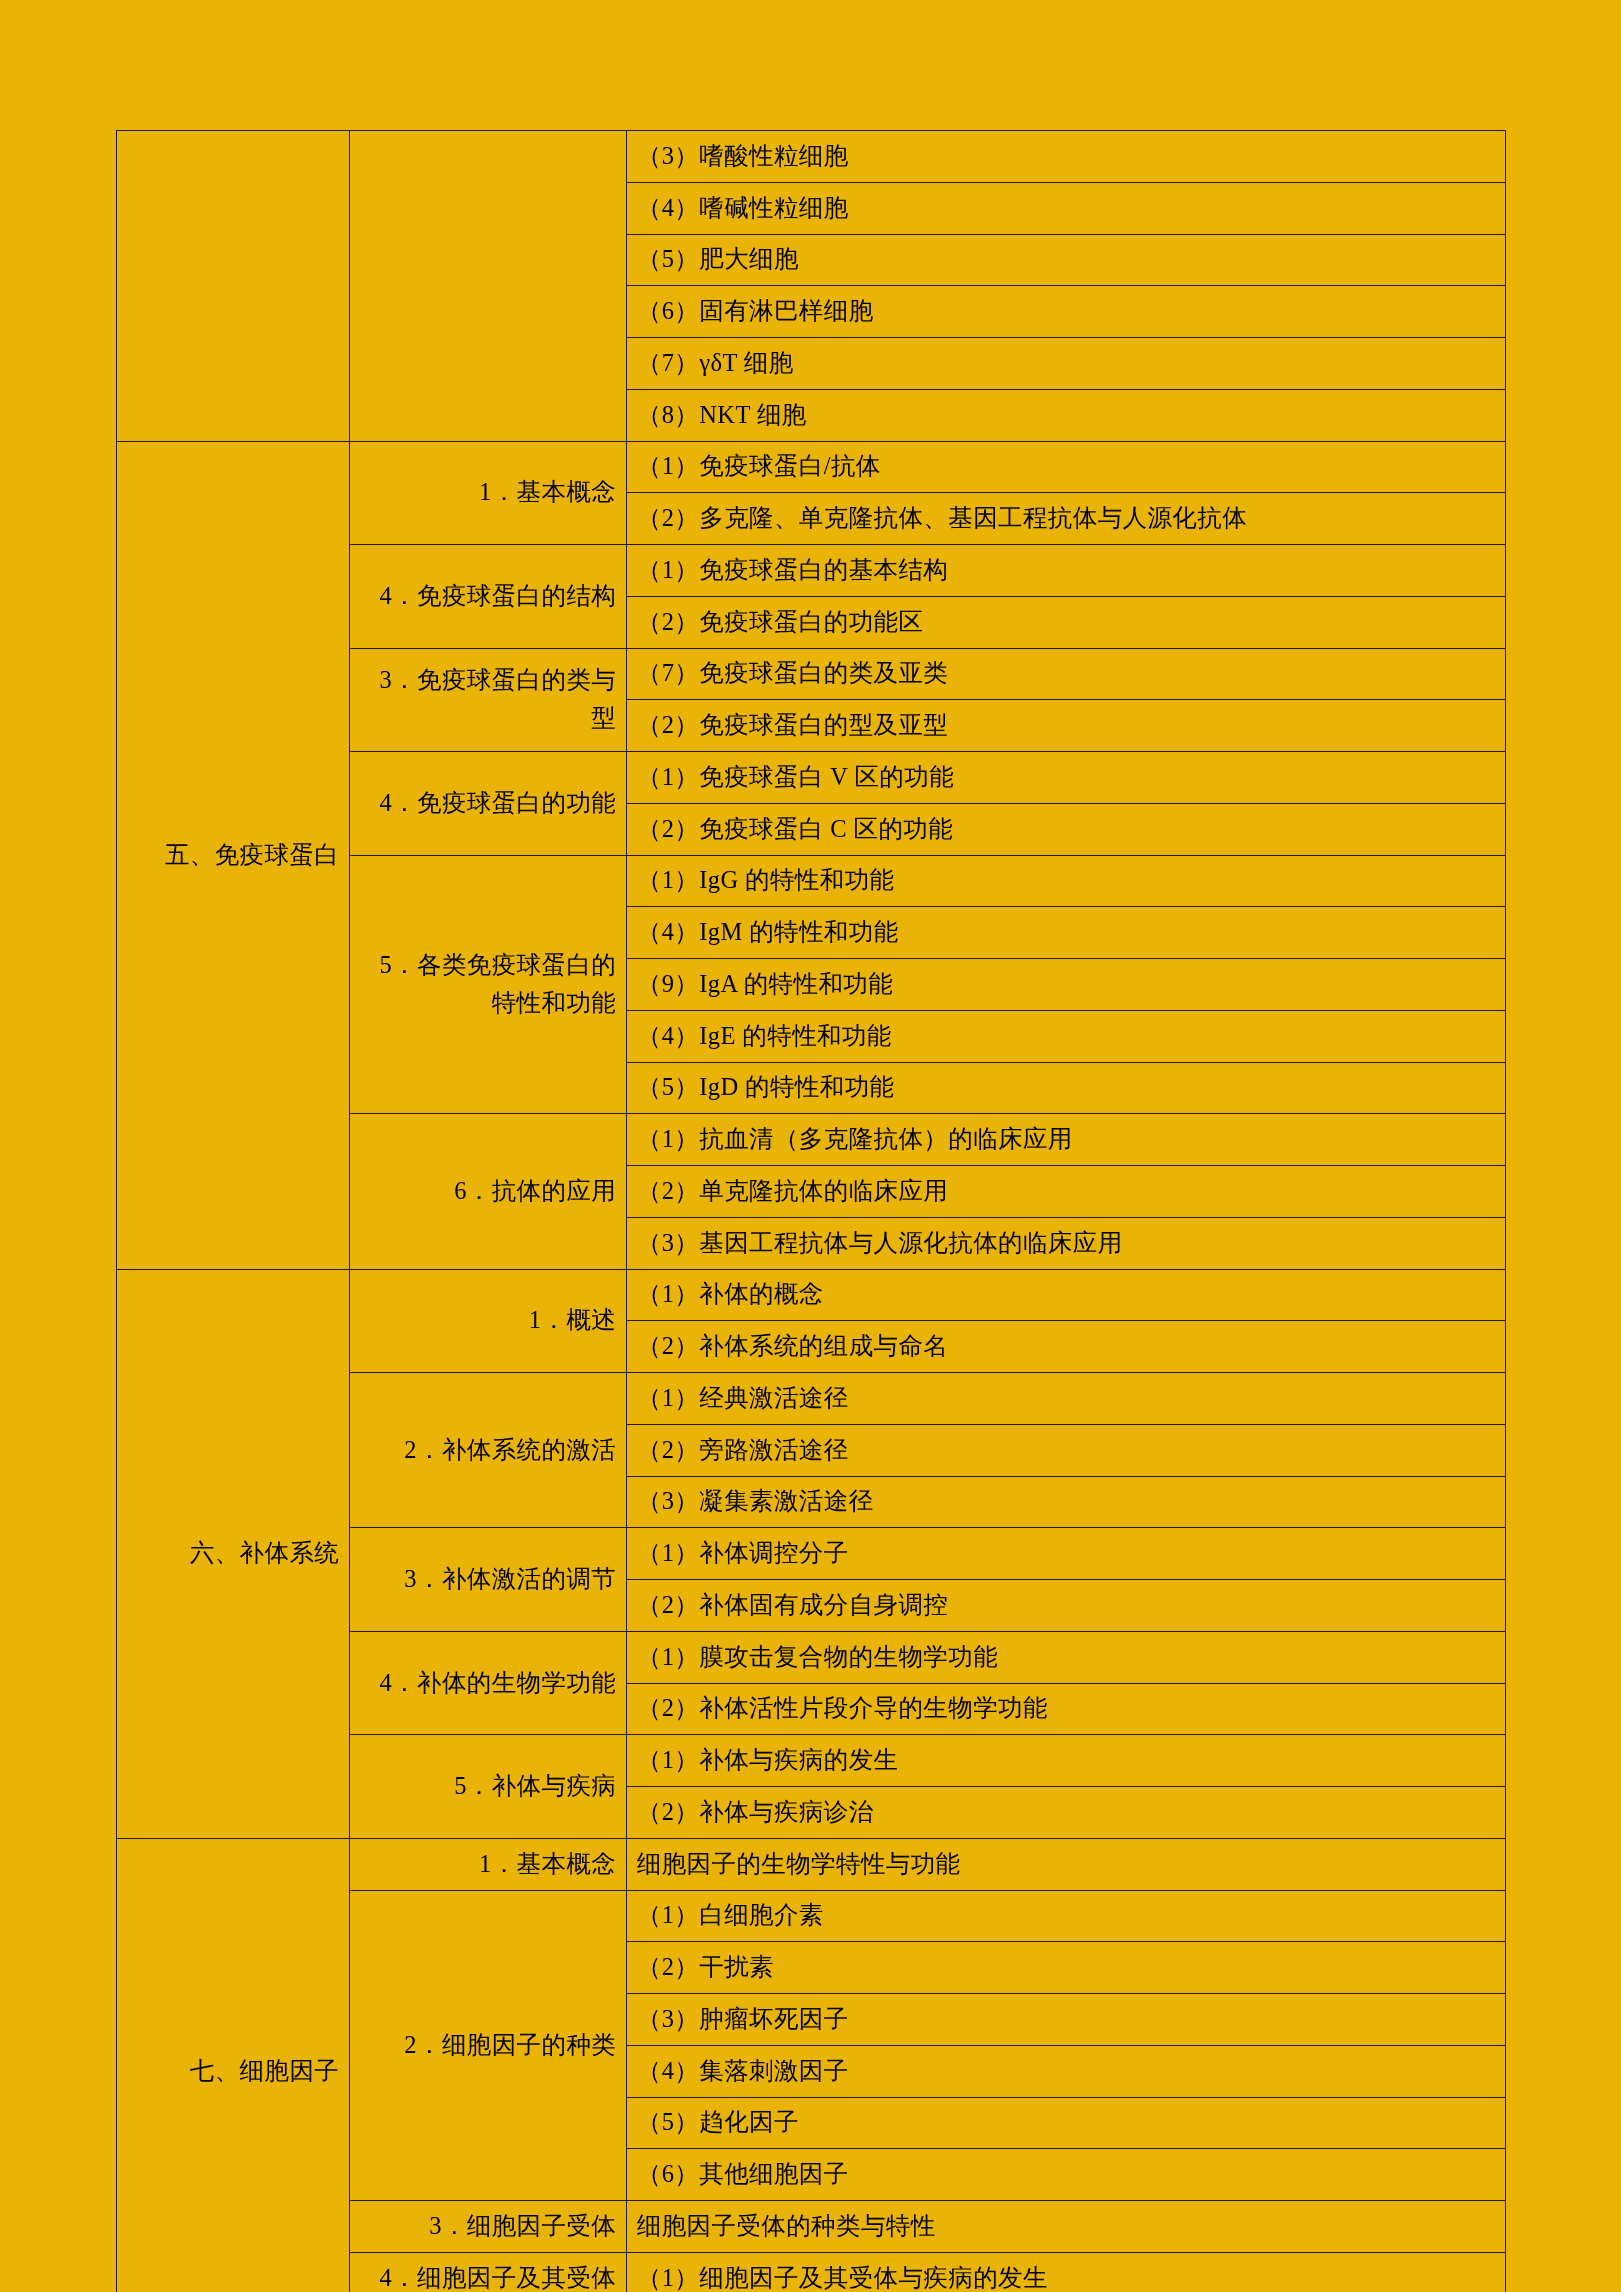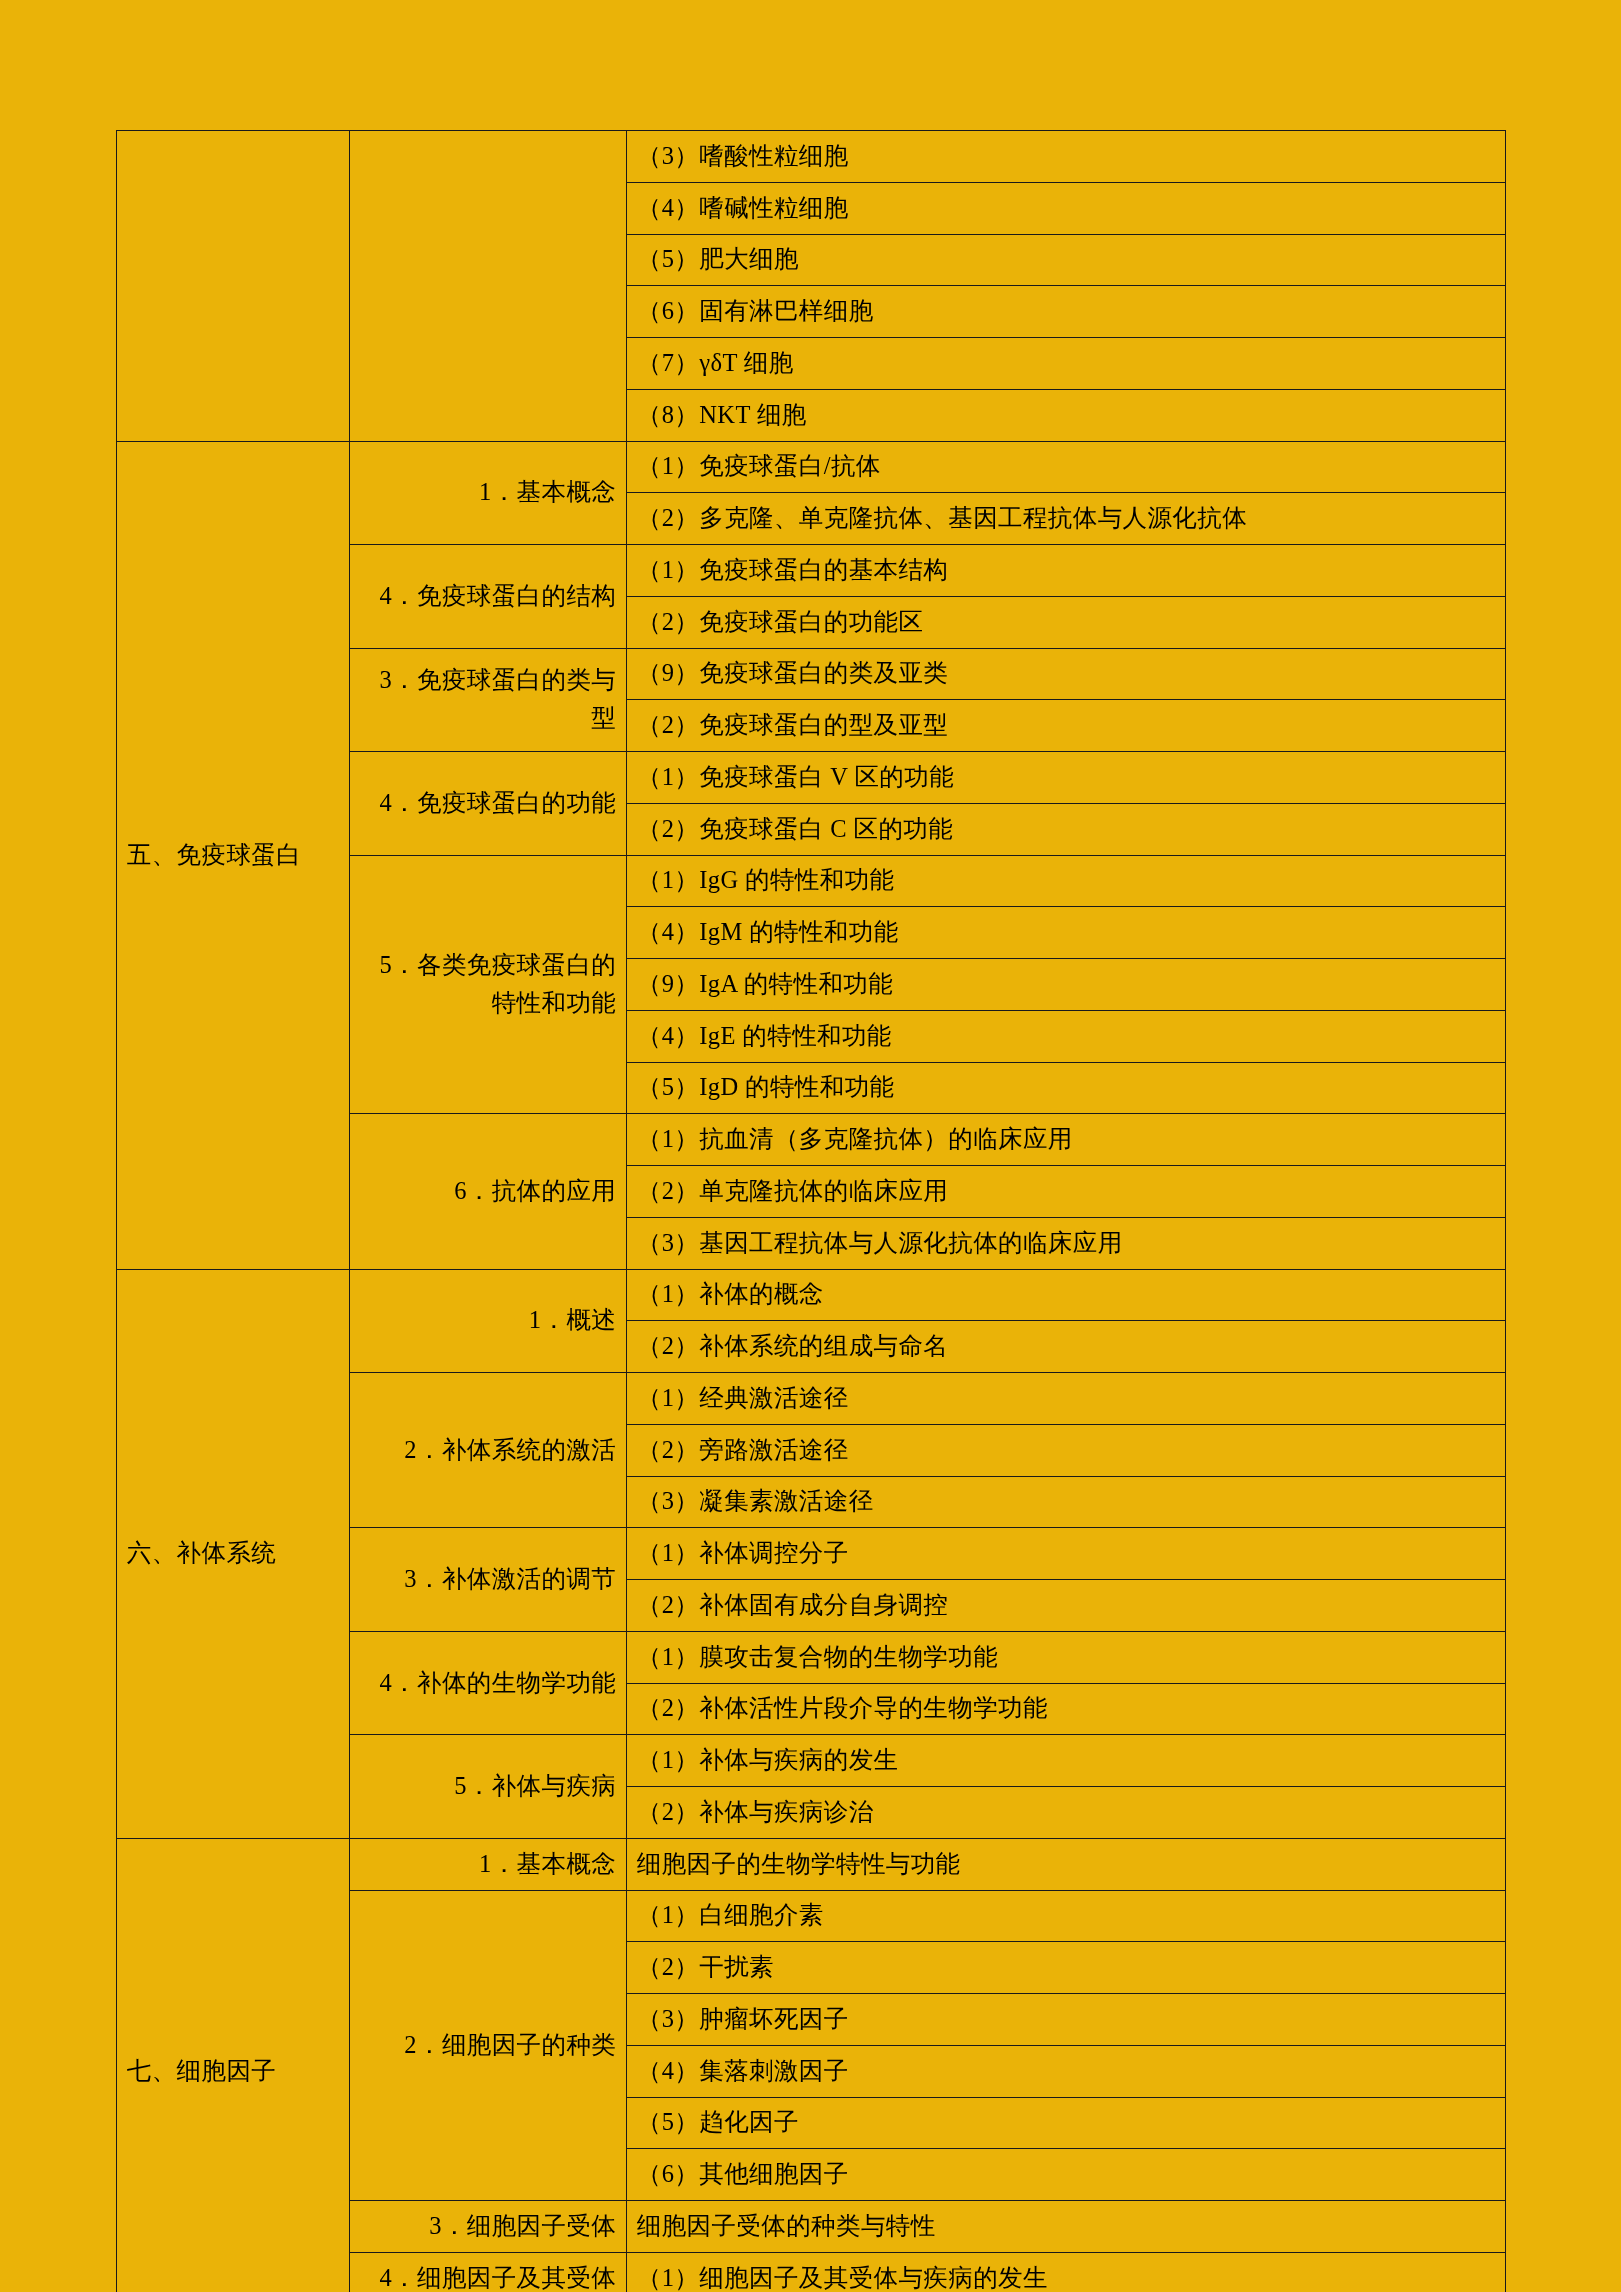--- a/index.html
+++ b/index.html
@@ -36,21 +36,21 @@
   table.syllabus col.c2 { width: 277px; }
   table.syllabus col.c3 { width: 879px; }
   table.syllabus td {
     border: 1.6px solid #1a1a1a;
     padding: 5.9px 9.8px 6.9px 9.8px;
     vertical-align: middle;
     word-break: break-all;
     letter-spacing: 0.4px;
   }
   td.cat {
-    text-align: left;
+    text-align: right;
     vertical-align: middle;
     letter-spacing: 1px;
   }
   td.sub {
     text-align: right;
     vertical-align: middle;
     padding-left: 21.6px;
   }
   td.item {
     text-align: left;
@@ -111,21 +111,21 @@
           </tr>
           <tr>
             <td class="sub" rowspan="2">4．免疫球蛋白的结构</td>
             <td class="item">（1）免疫球蛋白的基本结构</td>
           </tr>
           <tr>
             <td class="item">（2）免疫球蛋白的功能区</td>
           </tr>
           <tr>
             <td class="sub" rowspan="2">3．免疫球蛋白的类与型</td>
-            <td class="item">（9）免疫球蛋白的类及亚类</td>
+            <td class="item">（7）免疫球蛋白的类及亚类</td>
           </tr>
           <tr>
             <td class="item">（2）免疫球蛋白的型及亚型</td>
           </tr>
           <tr>
             <td class="sub" rowspan="2">4．免疫球蛋白的功能</td>
             <td class="item">（1）免疫球蛋白 V 区的功能</td>
           </tr>
           <tr>
             <td class="item">（2）免疫球蛋白 C 区的功能</td>

